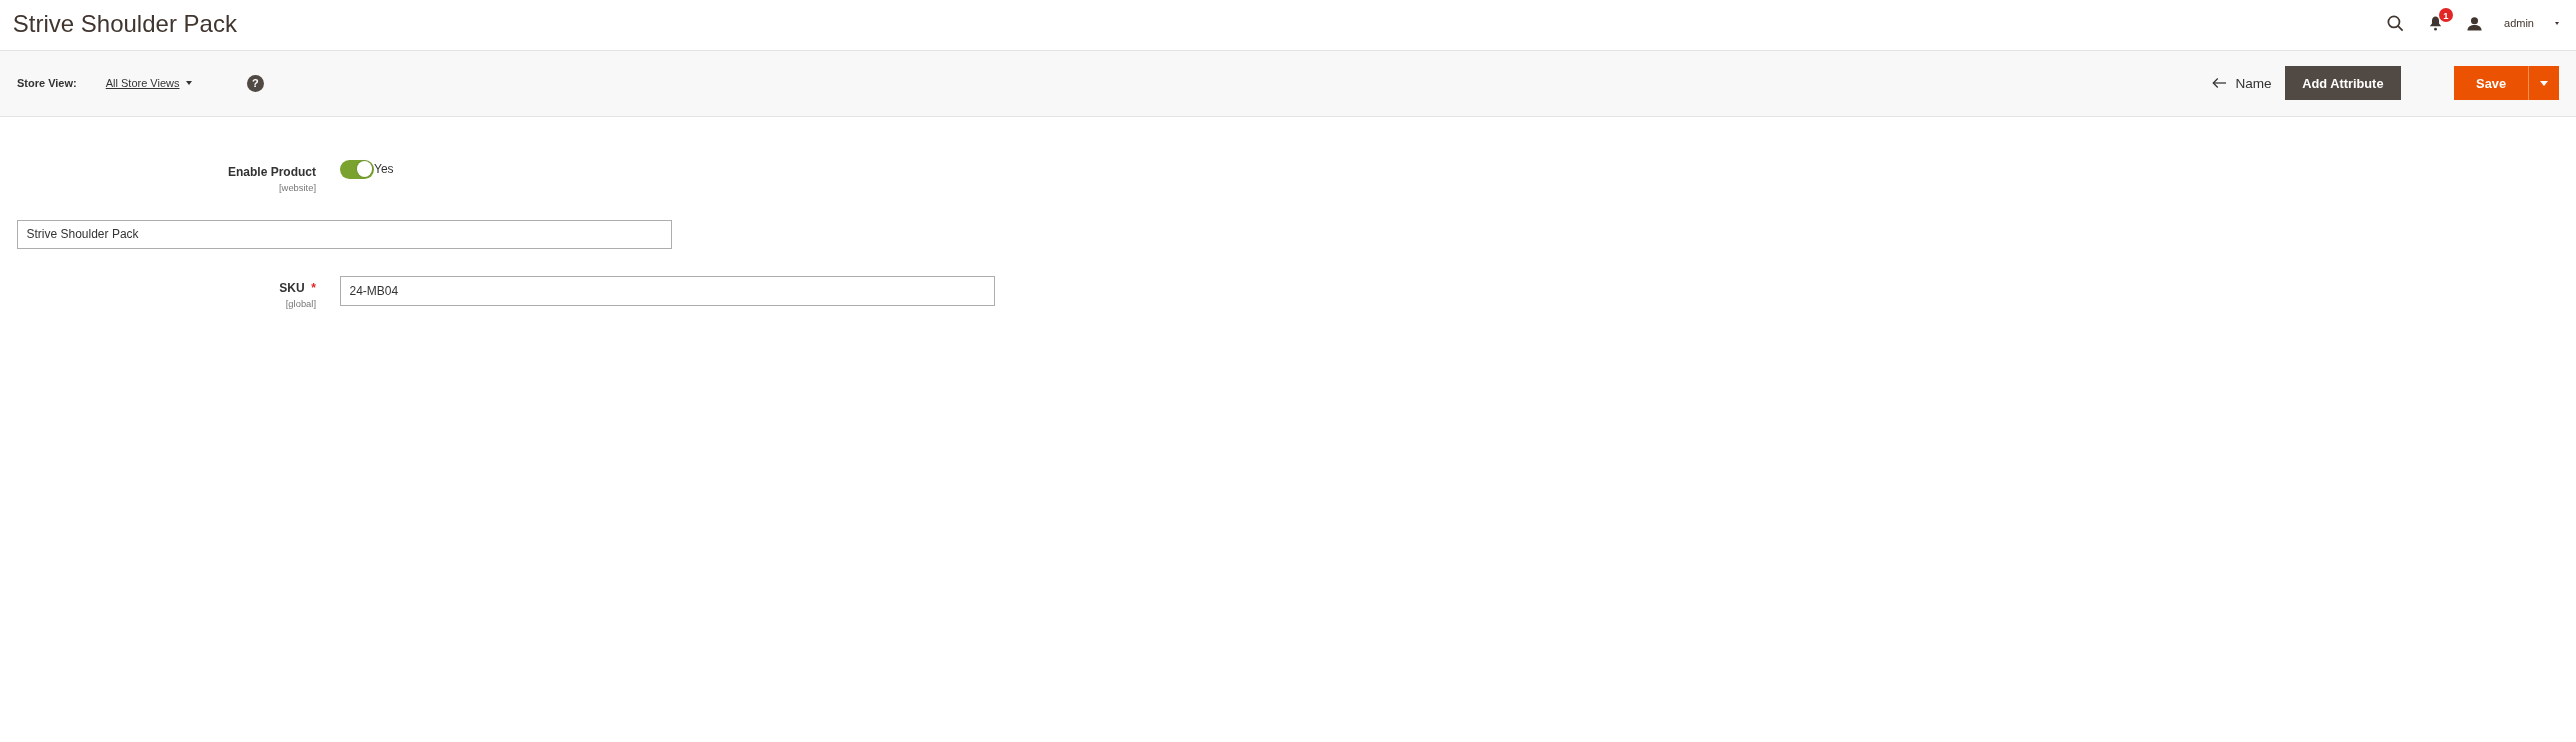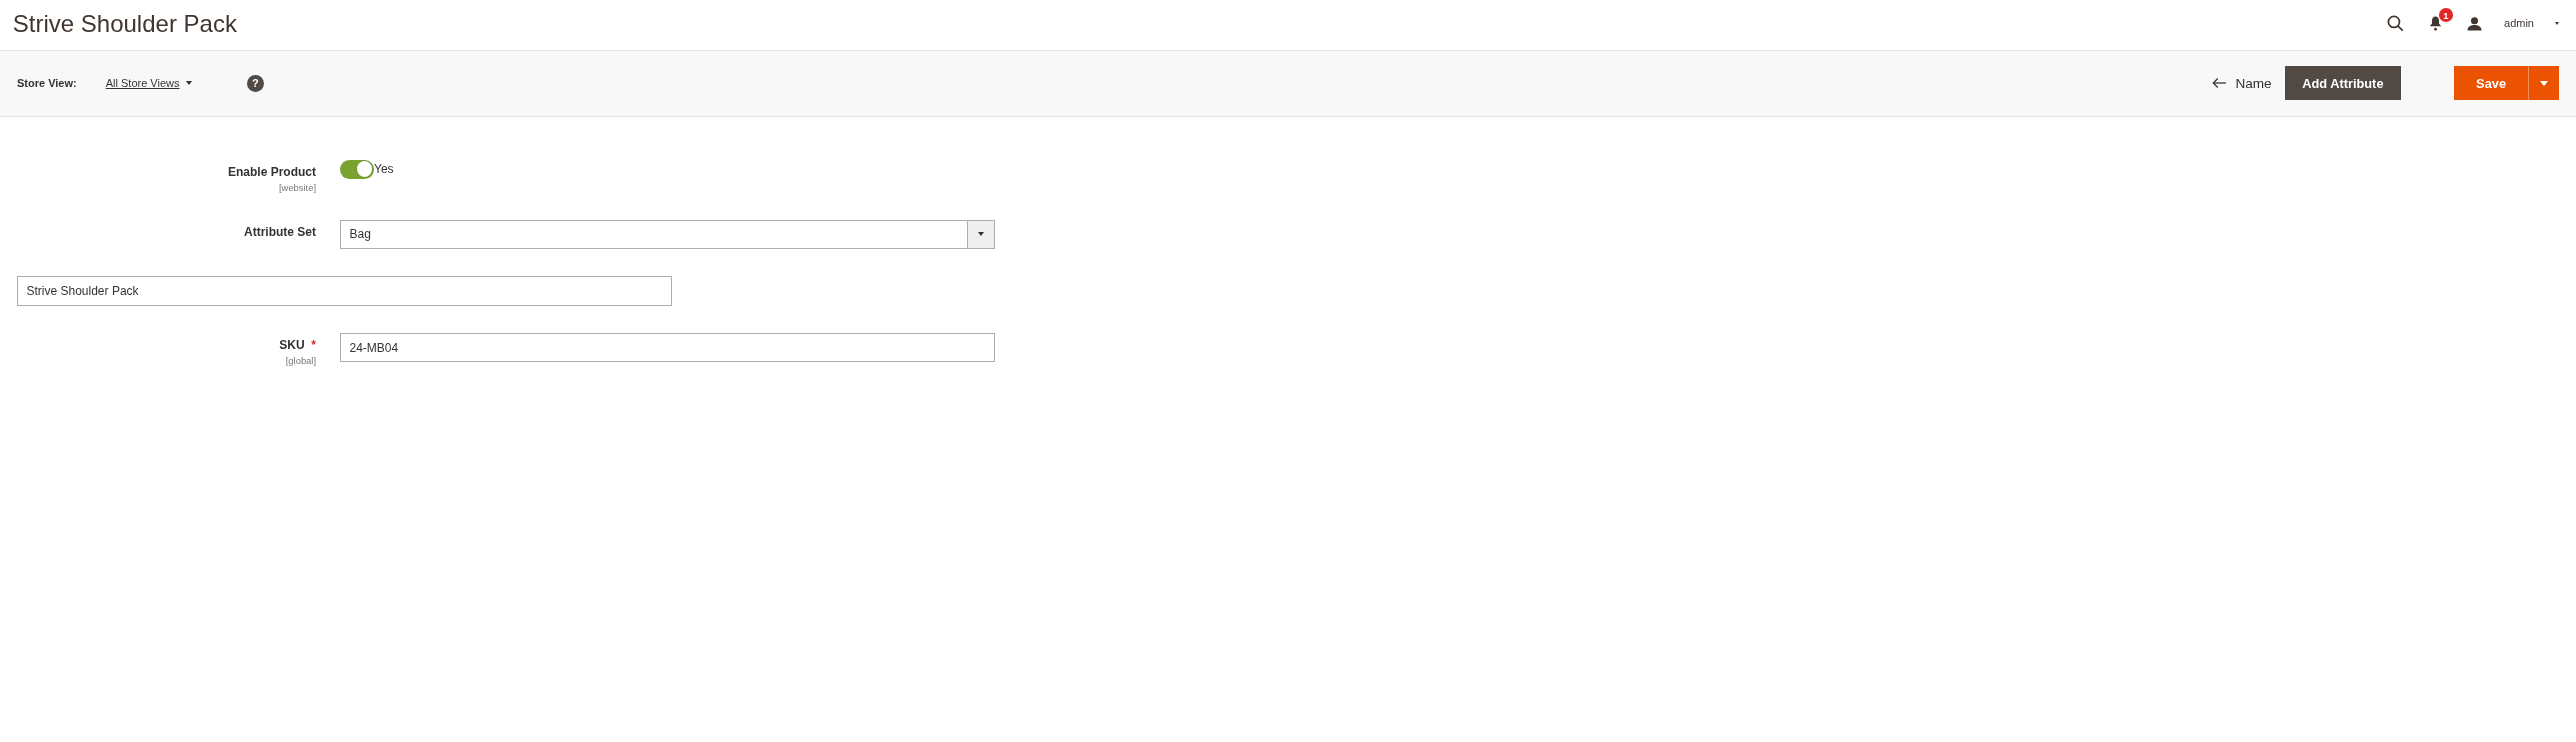--- a/index.html
+++ b/index.html
@@ -323,33 +323,20 @@
       <span class="scope">[website]</span>
     </div>
     <div class="input-col">
       <div class="toggle">
         <div class="toggle-knob"></div>
       </div>
       <span class="toggle-label">Yes</span>
     </div>
   </div>
 
-  <div class="form-row">
-    <div class="label-col">
-      <span class="field-label">Attribute Set</span>
-    </div>
-    <div class="input-col">
-      <div class="select-wrap">
-        <div class="select-value">Bag</div>
-        <div class="select-caret">
-          <span class="caret-down"></span>
-        </div>
-      </div>
-    </div>
-  </div>
 
   <div class="form-row">
     <div class="input-col">
       <input type="text" class="text-input" value="Strive Shoulder Pack" style="">
     </div>
   </div>
 
   <div class="form-row">
     <div class="label-col">
       <span class="field-label">

